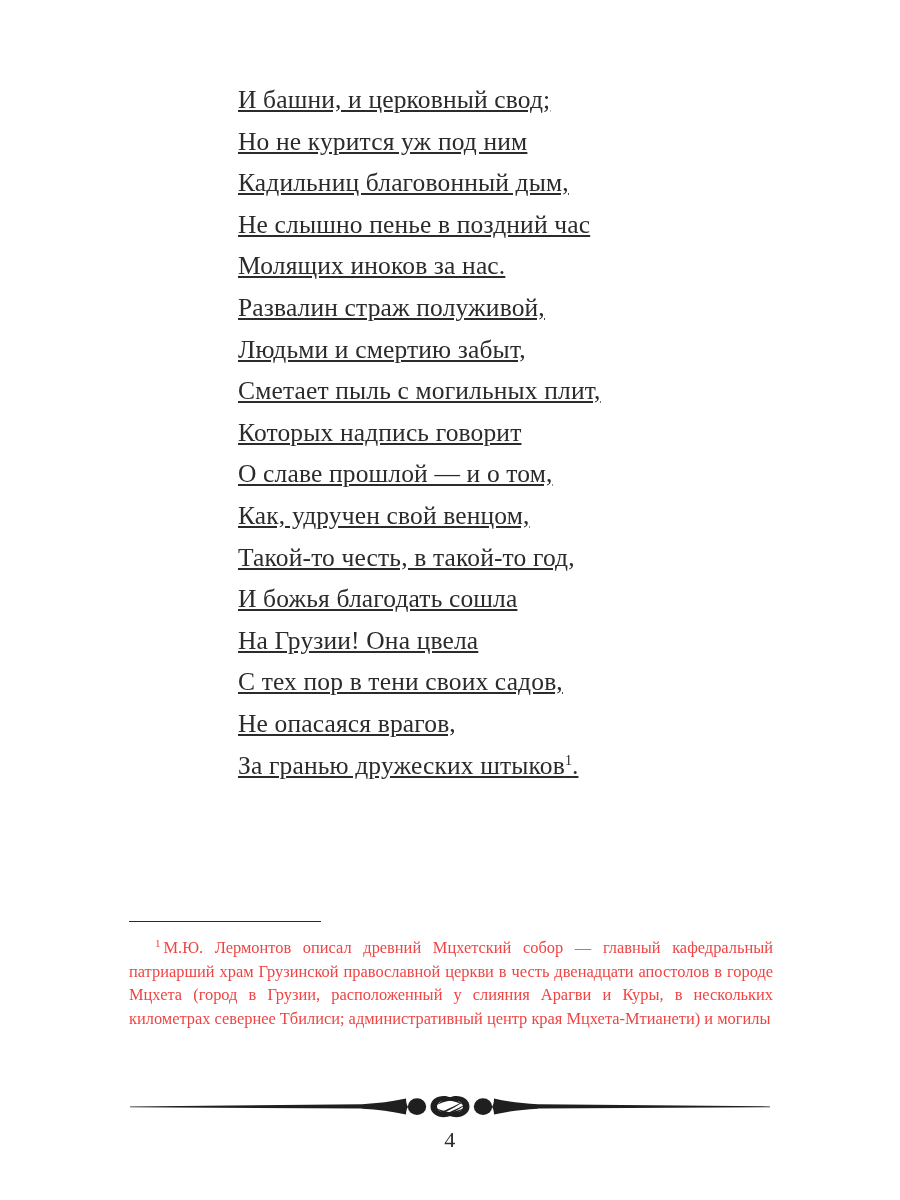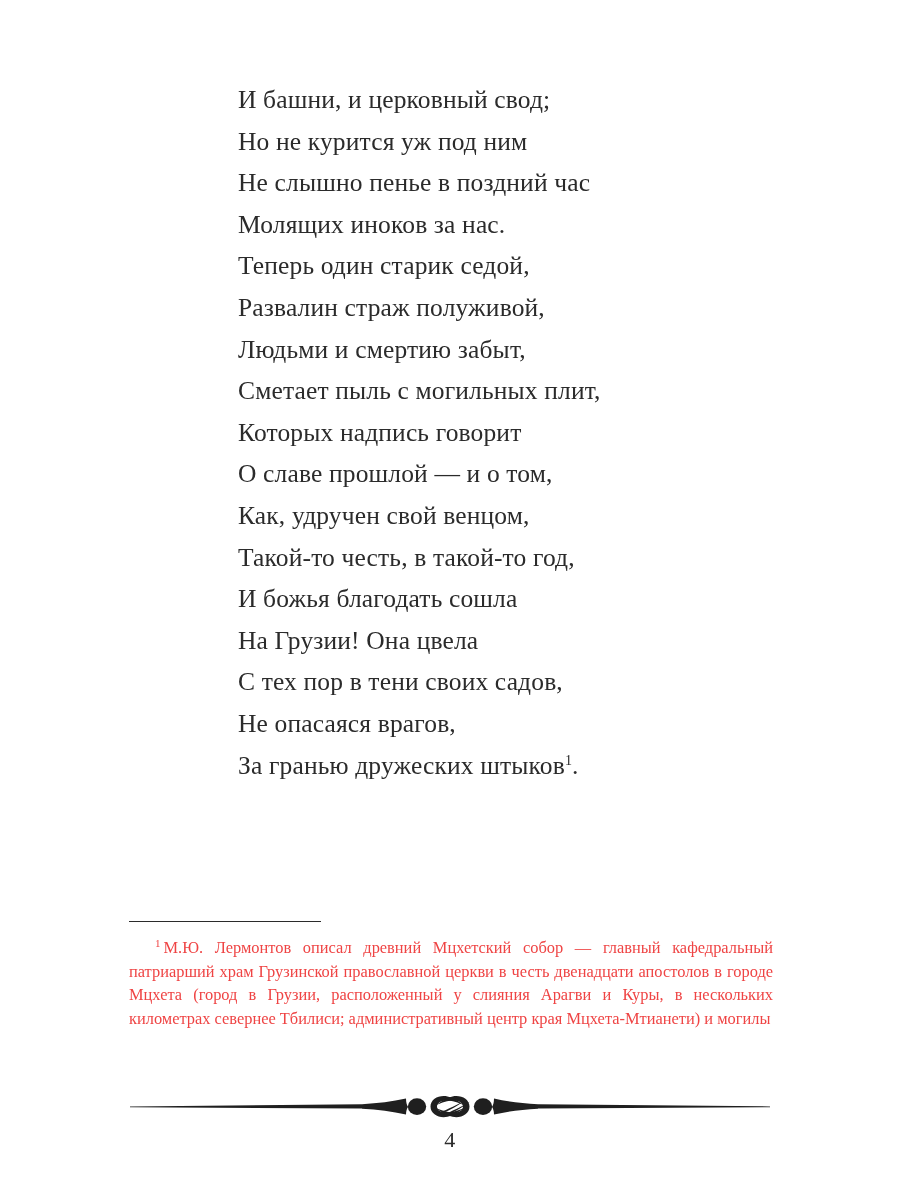--- a/index.html
+++ b/index.html
@@ -31,20 +31,21 @@
     top: 79px;
     width: 420px;
   }
   .verse-line {
     font-size: 25.5px;
     line-height: 41.6px;
     letter-spacing: 0.15px;
     white-space: nowrap;
     color: #2b2b2b;
     font-weight: 400;
+    text-decoration: underline;
   }
   .verse-line .fnref {
     font-size: 14px;
     vertical-align: super;
     line-height: 0;
     letter-spacing: 0;
   }
 
   
   .footnote-area {
@@ -105,23 +106,23 @@
   }
 </style>
 </head>
 <body>
 
 <div class="page">
 
   <div class="verse-block">
     <div class="verse-line">И башни, и церковный свод;</div>
     <div class="verse-line">Но не курится уж под ним</div>
+    <div class="verse-line">Кадильниц благовонный дым,</div>
     <div class="verse-line">Не слышно пенье в поздний час</div>
     <div class="verse-line">Молящих иноков за нас.</div>
-    <div class="verse-line">Теперь один старик седой,</div>
     <div class="verse-line">Развалин страж полуживой,</div>
     <div class="verse-line">Людьми и смертию забыт,</div>
     <div class="verse-line">Сметает пыль с могильных плит,</div>
     <div class="verse-line">Которых надпись говорит</div>
     <div class="verse-line">О славе прошлой — и о том,</div>
     <div class="verse-line">Как, удручен свой венцом,</div>
     <div class="verse-line">Такой-то честь, в такой-то год,</div>
     <div class="verse-line">И божья благодать сошла</div>
     <div class="verse-line">На Грузии! Она цвела</div>
     <div class="verse-line">С тех пор в тени своих садов,</div>

